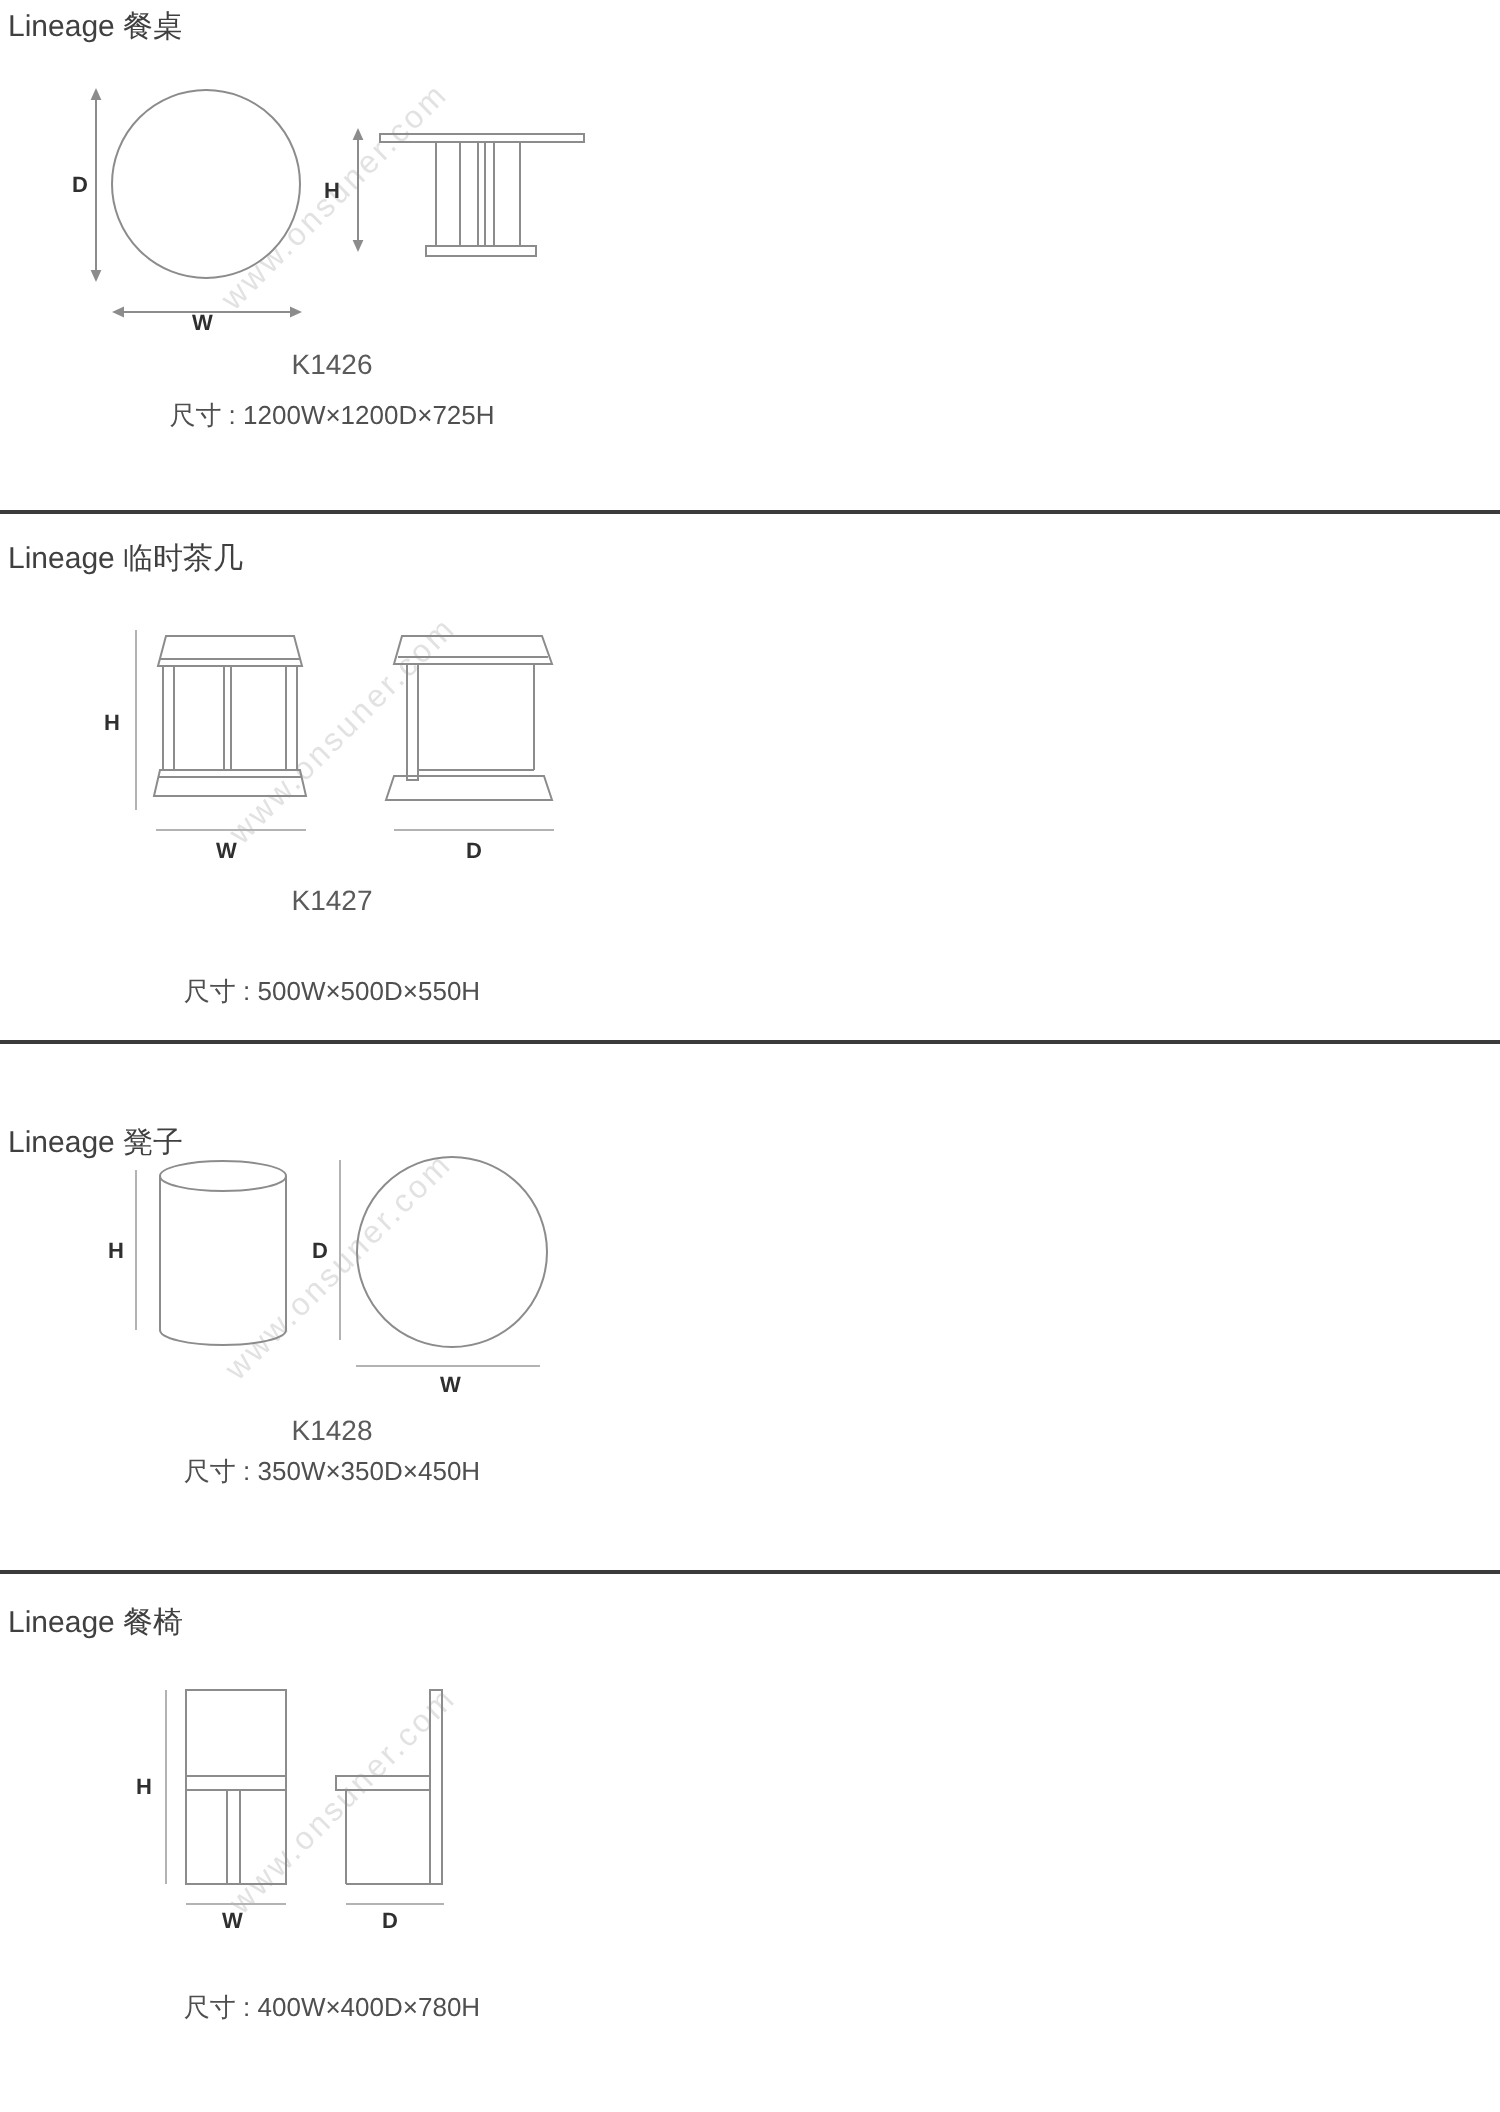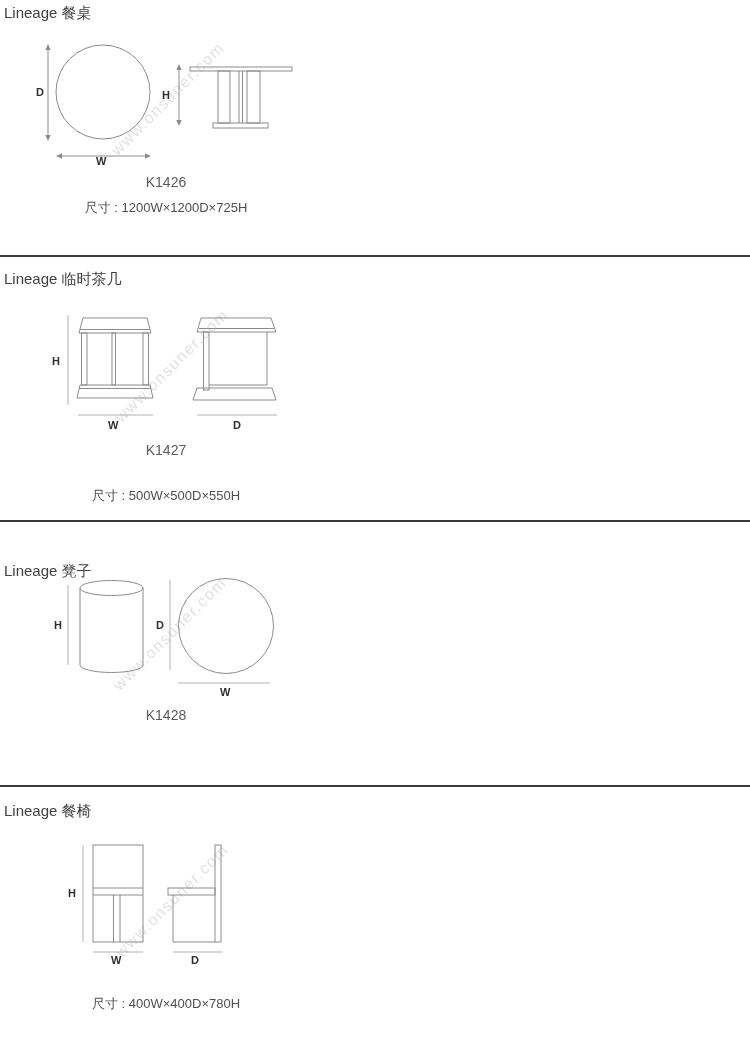--- a/index.html
+++ b/index.html
@@ -109,20 +109,21 @@
         <path d="M 80,100 A 31.5 7.5 0 0 0 143,100"></path>
       </g>
       <line class="dimline" x1="170" y1="15" x2="170" y2="105"></line>
       <circle class="draw" cx="226" cy="61" r="47.5"></circle>
       <line class="dimline" x1="178" y1="118" x2="270" y2="118"></line>
       <text x="54" y="64">H</text>
       <text x="156" y="64">D</text>
       <text x="220" y="131">W</text>
     </svg>
     <div class="model" style="top:185px;">K1428</div>
+    <div class="size" style="top:205px;">尺寸 : 350W×350D×450H</div>
   </div>
 
   <div class="divider" style="top:785px;"></div>
 
   <div class="section" style="top:787px;height:190px;">
     <div class="sec-header" style="top:15px;">Lineage 餐椅</div>
     <div class="watermark" style="left:82px;top:105px;">www.onsuner.com</div>
     <svg class="drawing" style="top:43px;" width="340" height="145">
       <line class="dimline" x1="83" y1="15" x2="83" y2="112"></line>
       <g class="draw">

